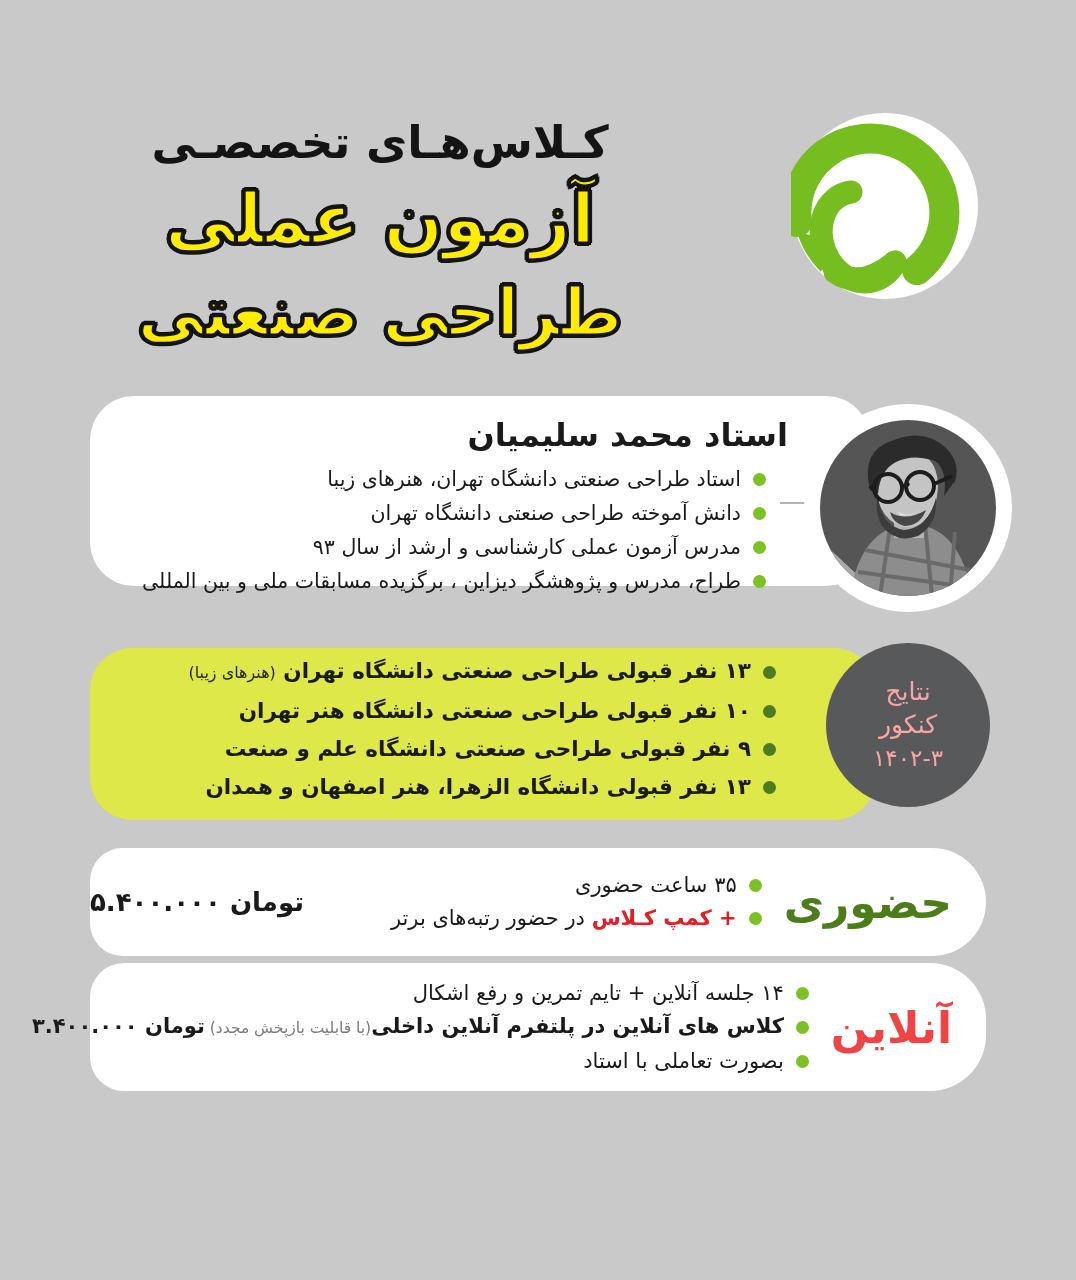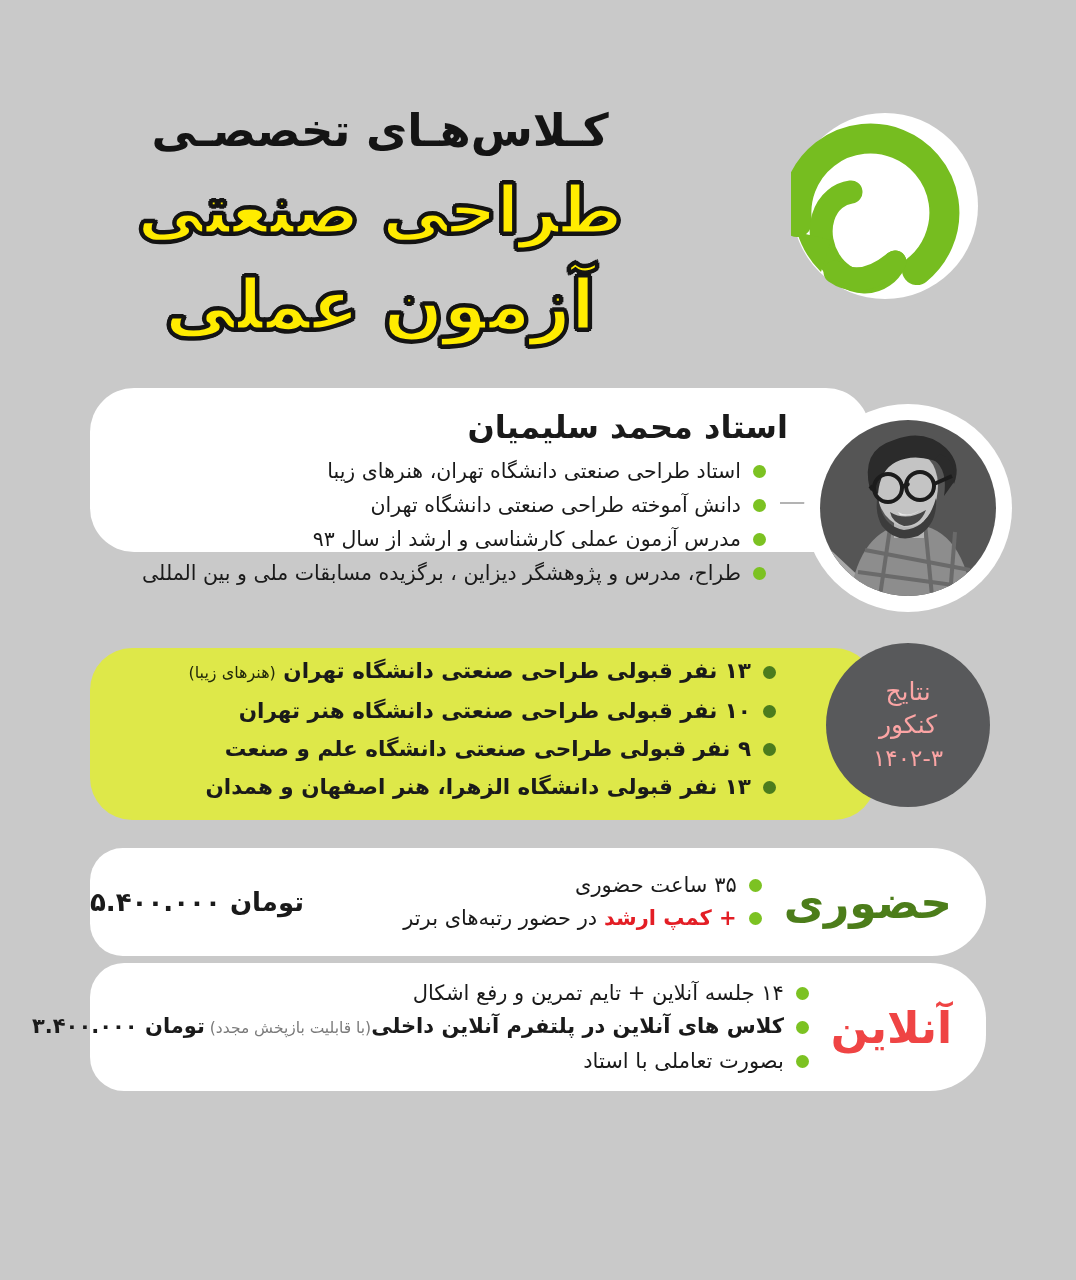--- a/index.html
+++ b/index.html
@@ -2,37 +2,37 @@
 <html lang="fa"><head>
 <meta charset="utf-8">
 <style>
   html,body{margin:0;padding:0;background:#9e9e9e;}
   .poster{
     position:relative;width:1076px;height:1280px;margin:0 auto;
     background:#c9c9c9;overflow:hidden;
     font-family:"DejaVu Sans","Liberation Sans",sans-serif;
   }
   
-  .titles{position:absolute;left:60px;top:100px;width:640px;text-align:center;direction:rtl;}
+  .titles{position:absolute;left:60px;top:112px;width:640px;text-align:center;direction:rtl;}
   .title-black{
     font-size:45px;font-weight:bold;color:#141414;letter-spacing:1px;line-height:62px;
   }
   .title-yellow{
     font-weight:bold;color:#ffec00;line-height:90px;
     -webkit-text-stroke:3px #141414;
     text-shadow:3px 0 0 #141414,-3px 0 0 #141414,0 3px 0 #141414,0 -3px 0 #141414,
                 2px 2px 0 #141414,-2px -2px 0 #141414,2px -2px 0 #141414,-2px 2px 0 #141414;
   }
   .title-y1{font-size:70px;}
   .title-y2{font-size:66px;line-height:98px;}
   .logo{position:absolute;left:791px;top:112px;width:188px;height:188px;}
   
   .card{position:absolute;background:#ffffff;direction:rtl;}
   
-  .card-instructor{left:90px;top:388px;width:780px;height:164px;border-radius:44px;}
+  .card-instructor{left:90px;top:396px;width:780px;height:190px;border-radius:44px;}
   .photo-halo{position:absolute;left:804px;top:404px;width:208px;height:208px;border-radius:50%;background:#ffffff;}
   .photo-wrap{position:absolute;left:820px;top:420px;width:176px;height:176px;border-radius:50%;overflow:hidden;}
   .connector{position:absolute;left:780px;top:502px;width:52px;height:2px;background:#b3b3b3;}
   .instructor-name{
     text-align:right;padding:20px 82px 6px 40px;font-size:32px;font-weight:bold;color:#1a1a1a;
   }
   .b-rows{padding:2px 104px 0 30px;}
   .b-row{display:flex;align-items:center;gap:12px;direction:rtl;justify-content:flex-start;line-height:34px;}
   .dot{flex:0 0 auto;width:13px;height:13px;border-radius:50%;background:#7cc222;}
   .dot-dark{background:#4b7c1d;}
@@ -71,22 +71,22 @@
   .ltr-num{direction:ltr;unicode-bidi:isolate;}
   .ltr-exact{direction:ltr;unicode-bidi:bidi-override;}
 </style>
 </head>
 <body>
 
 <div class="poster">
 
   <div class="titles">
     <div class="title-black">کـلاس‌هـای تخصصـی</div>
+    <div class="title-yellow title-y1">آزمون عملی</div>
     <div class="title-yellow title-y2">طراحی صنعتی</div>
-    <div class="title-yellow title-y1">آزمون عملی</div>
   </div>
 
   <div class="logo">
     <svg width="188" height="188" viewBox="0 0 188 188">
       <circle cx="94" cy="94" r="93" fill="#ffffff"></circle>
       <g fill="none" stroke="#76bd20" stroke-linecap="round">
         <path d="M6 110 A74 74 0 1 1 126 158" stroke-width="30"></path>
         <path d="M104 150 A38 46 -20 1 1 60 80" stroke-width="23"></path>
         <path d="M104 150 Q70 178 44 160" stroke-width="23"></path>
       </g>
@@ -181,21 +181,21 @@
 
   <div class="card card-offer card-inperson">
     <div class="offer-label label-inperson">حضوری</div>
     <div class="offer-rows">
       <div class="b-row">
         <span class="dot"></span>
         <span class="b-text">۳۵ ساعت حضوری</span>
       </div>
       <div class="b-row">
         <span class="dot"></span>
-        <span class="b-text"><span class="red">+ کمپ ارشد</span><span> در حضور رتبه‌های برتر</span></span>
+        <span class="b-text"><span class="red">+ کمپ کـلاس</span><span> در حضور رتبه‌های برتر</span></span>
       </div>
     </div>
     <div class="price-side"><span class="ltr-num">۵.۴۰۰.۰۰۰ تومان</span></div>
   </div>
 
   <div class="card card-offer card-online">
     <div class="offer-label label-online">آنلاین</div>
     <div class="offer-rows">
       <div class="b-row">
         <span class="dot"></span>

